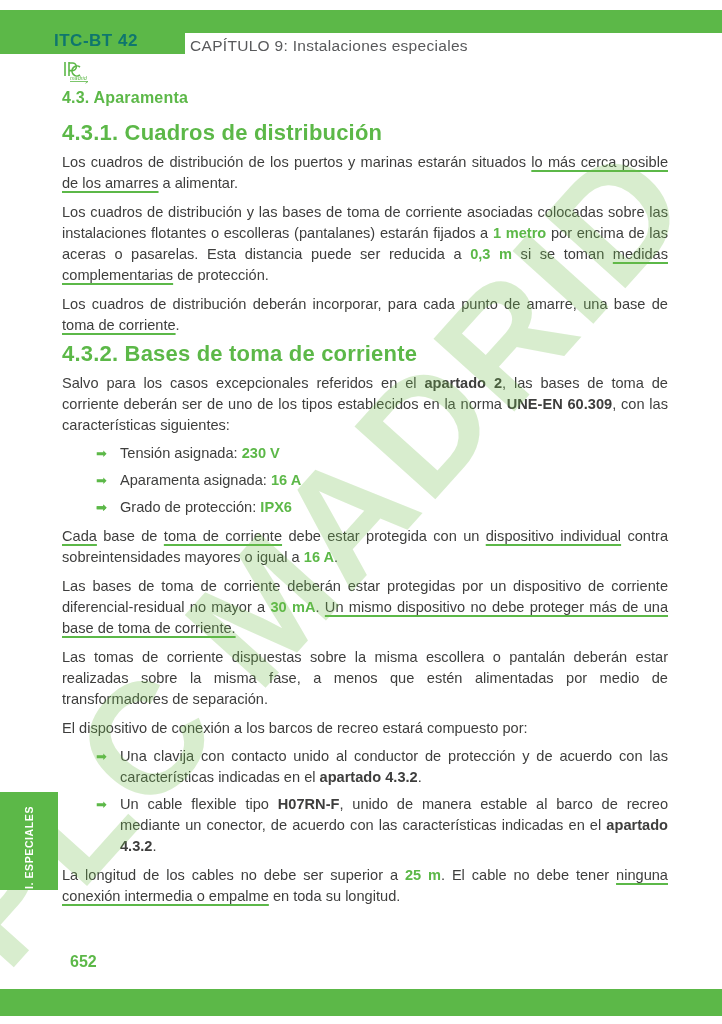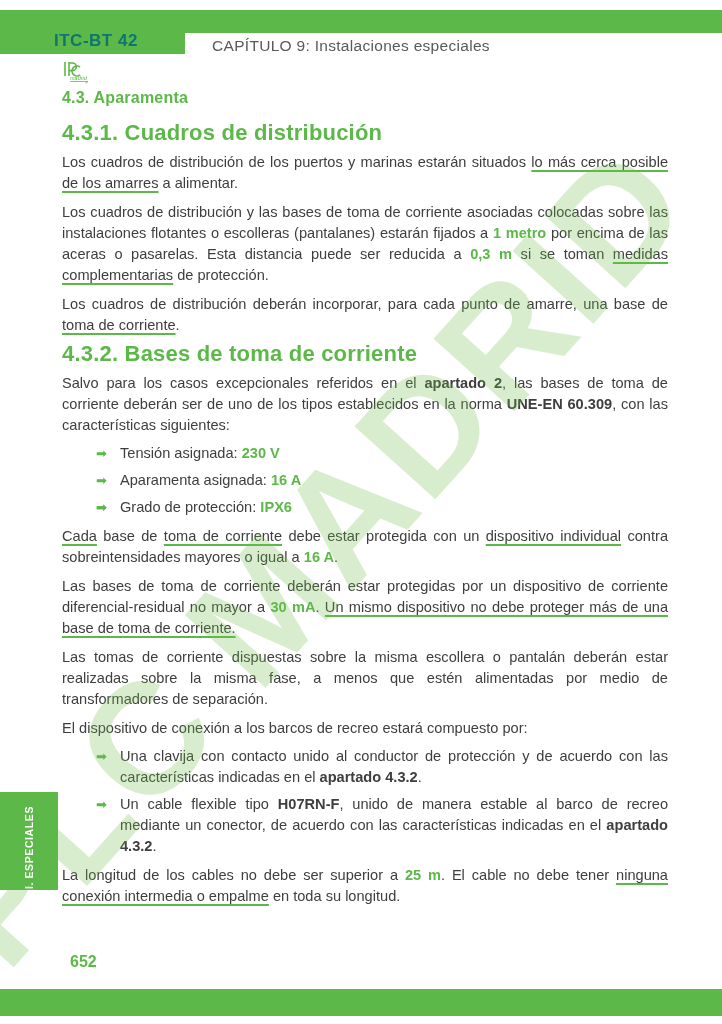--- a/index.html
+++ b/index.html
@@ -21,21 +21,21 @@
   
   .band-top{position:absolute;left:0;top:10px;width:722px;height:23px;background:var(--green);z-index:4;}
   .band-left{position:absolute;left:0;top:10px;width:185px;height:44px;background:var(--green);z-index:4;}
   .hdr-code{
     position:absolute;left:54px;top:31px;z-index:5;
     color:#0f766e;font-size:17px;font-weight:bold;letter-spacing:.5px;
   }
   .hdr-chapter-box{
     position:absolute;left:185px;top:33px;width:537px;height:26px;
     background:#ffffff;z-index:5;display:flex;align-items:center;
-    padding-left:27px;
+    padding-left:5px;
   }
   .hdr-chapter{color:var(--hdr-gray);font-size:15.5px;letter-spacing:.3px;}
   
   .logo{position:absolute;left:61px;top:60px;z-index:3;}
   
   .watermark{
     position:absolute;left:18px;top:845px;height:140px;line-height:140px;
     transform:rotate(-48deg);transform-origin:0 100%;
     font-size:158px;font-weight:bold;letter-spacing:4px;white-space:nowrap;
     color:rgba(111,190,74,0.27);z-index:2;pointer-events:none;

